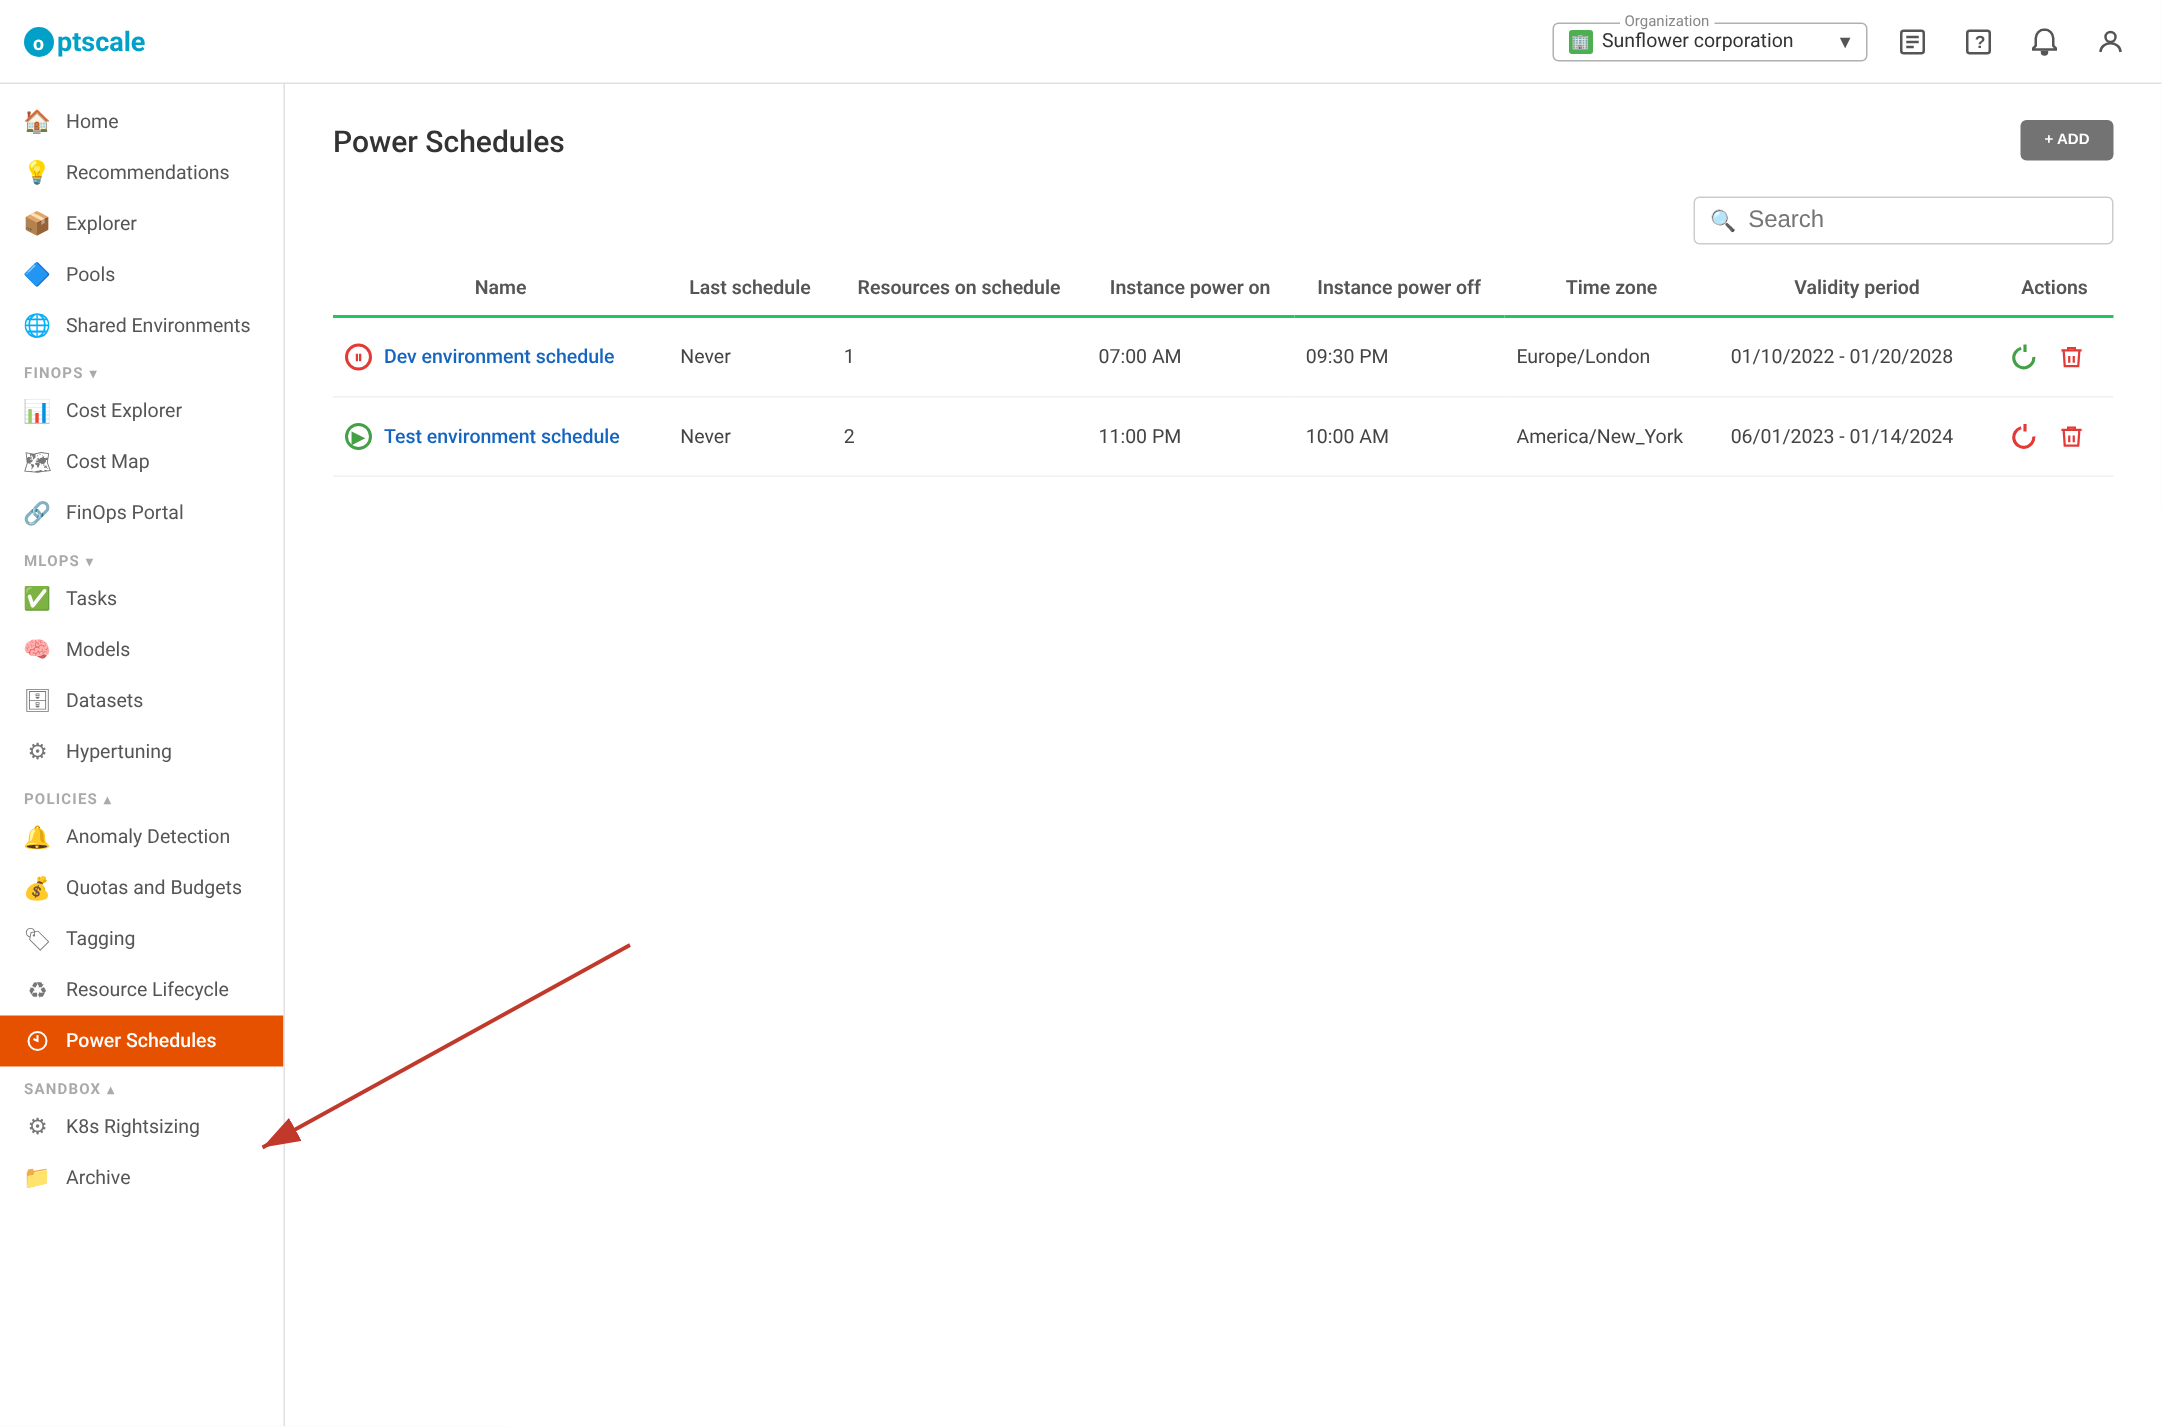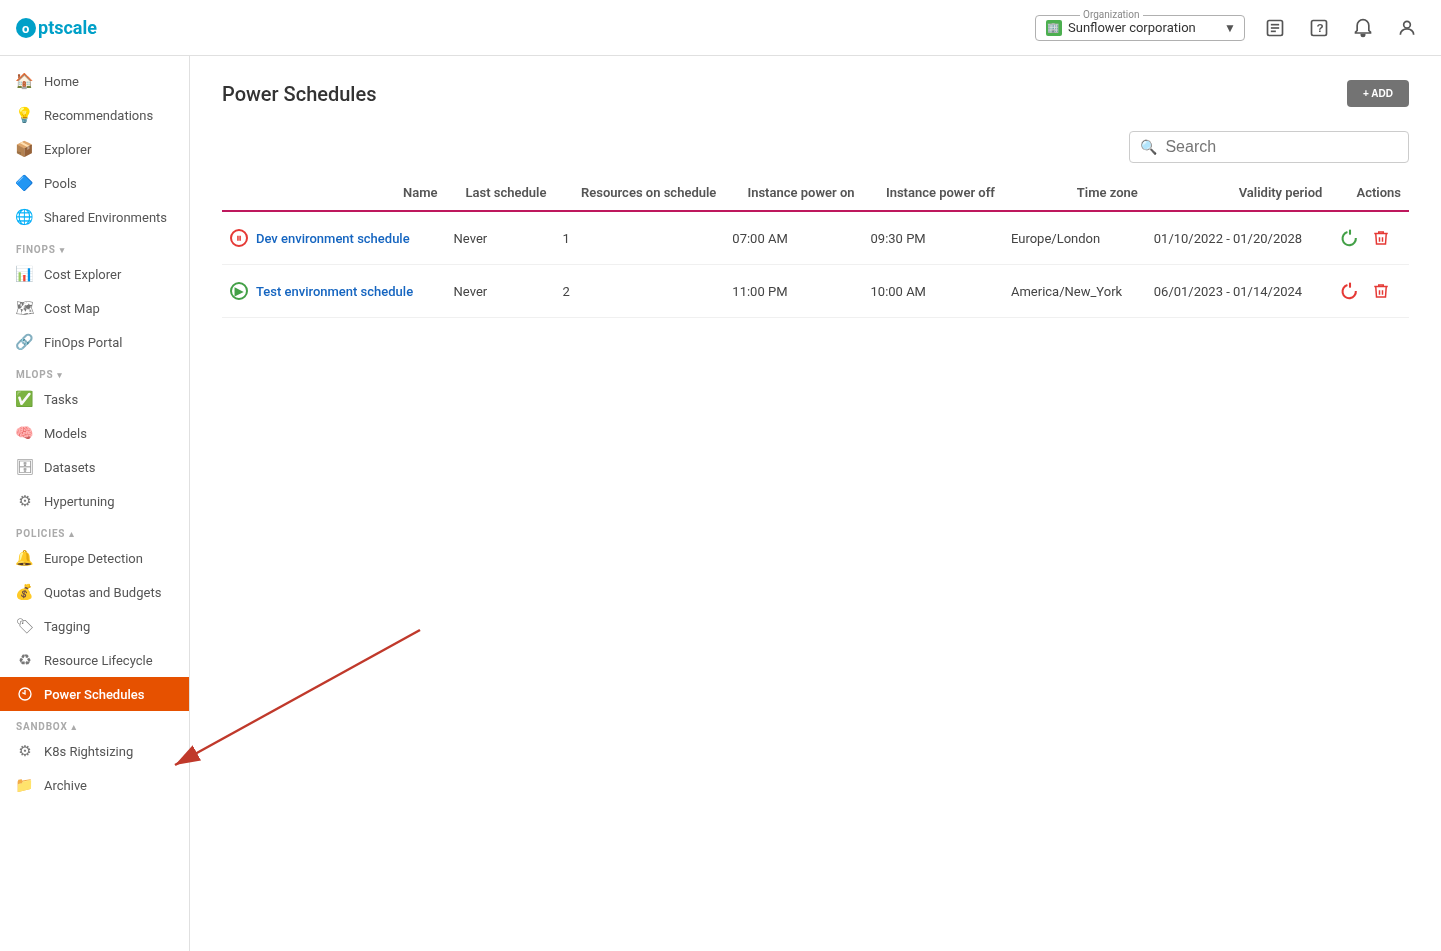--- a/index.html
+++ b/index.html
@@ -200,26 +200,26 @@
       background: transparent;
     }
     .search-icon { color: #aaa; font-size: 14px; }
 
     
     .schedule-table {
       width: 100%;
       border-collapse: collapse;
     }
     .schedule-table th {
-      text-align: right;
+      text-align: center;
       font-size: 13px;
       font-weight: 600;
       color: #555;
       padding: 10px 8px;
-      border-bottom: 2px solid #be185d;
+      border-bottom: 2px solid #22c55e;
     }
     .schedule-table td {
       padding: 14px 8px;
       border-bottom: 1px solid #f0f0f0;
       font-size: 13px;
       color: #444;
       vertical-align: middle;
     }
     .schedule-name {
       display: flex;
@@ -391,21 +391,21 @@
       <span class="sidebar-icon">⚙</span>
       <span>Hypertuning</span>
     </div>
 
     <div class="sidebar-section-label">
       <span>POLICIES</span>
       <span class="caret">▴</span>
     </div>
     <div class="sidebar-item">
       <span class="sidebar-icon">🔔</span>
-      <span>Europe Detection</span>
+      <span>Anomaly Detection</span>
     </div>
     <div class="sidebar-item">
       <span class="sidebar-icon">💰</span>
       <span>Quotas and Budgets</span>
     </div>
     <div class="sidebar-item">
       <span class="sidebar-icon">🏷</span>
       <span>Tagging</span>
     </div>
     <div class="sidebar-item">

